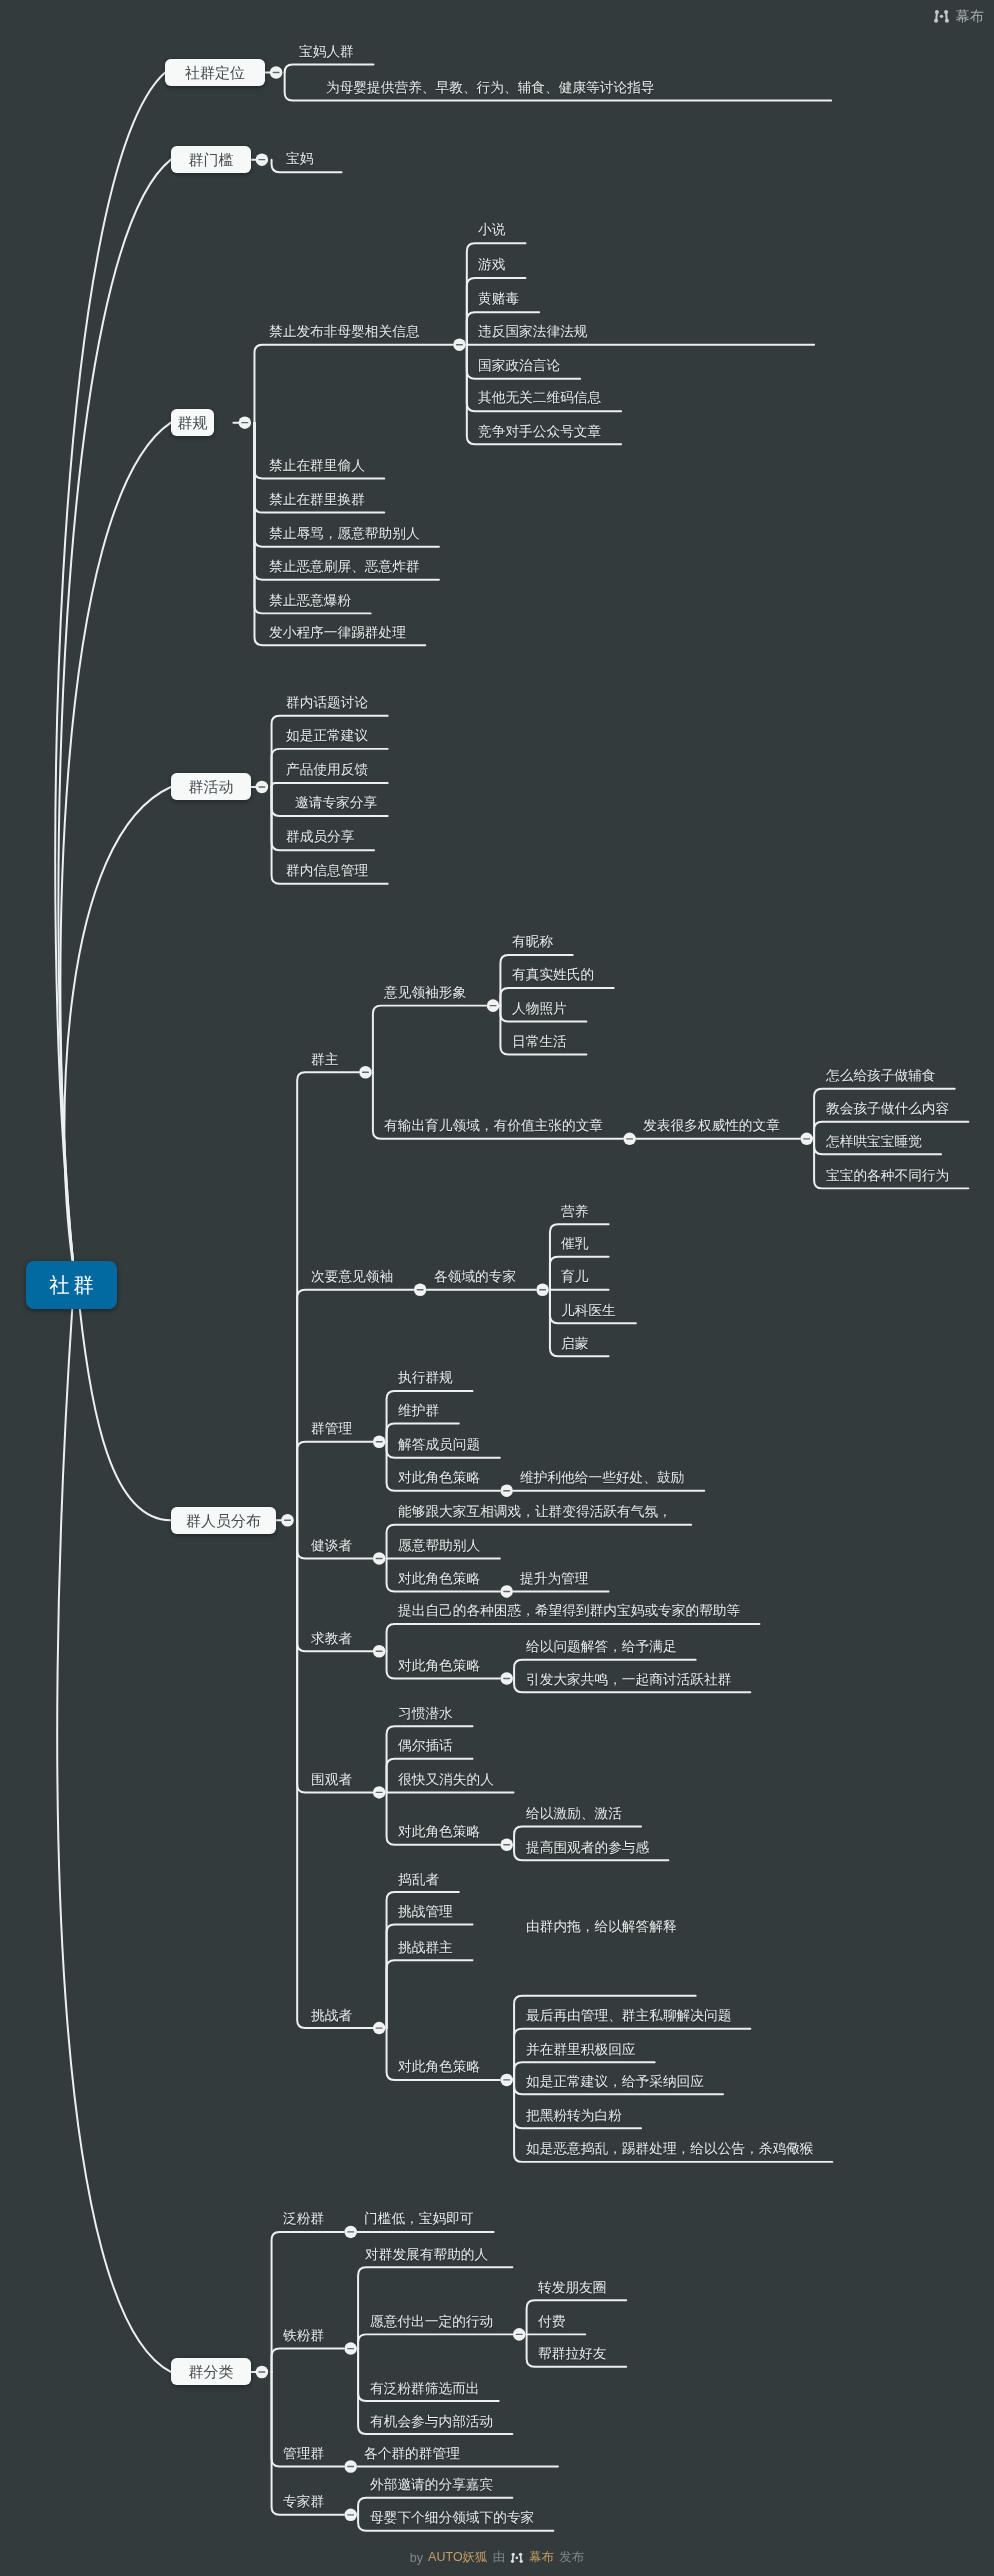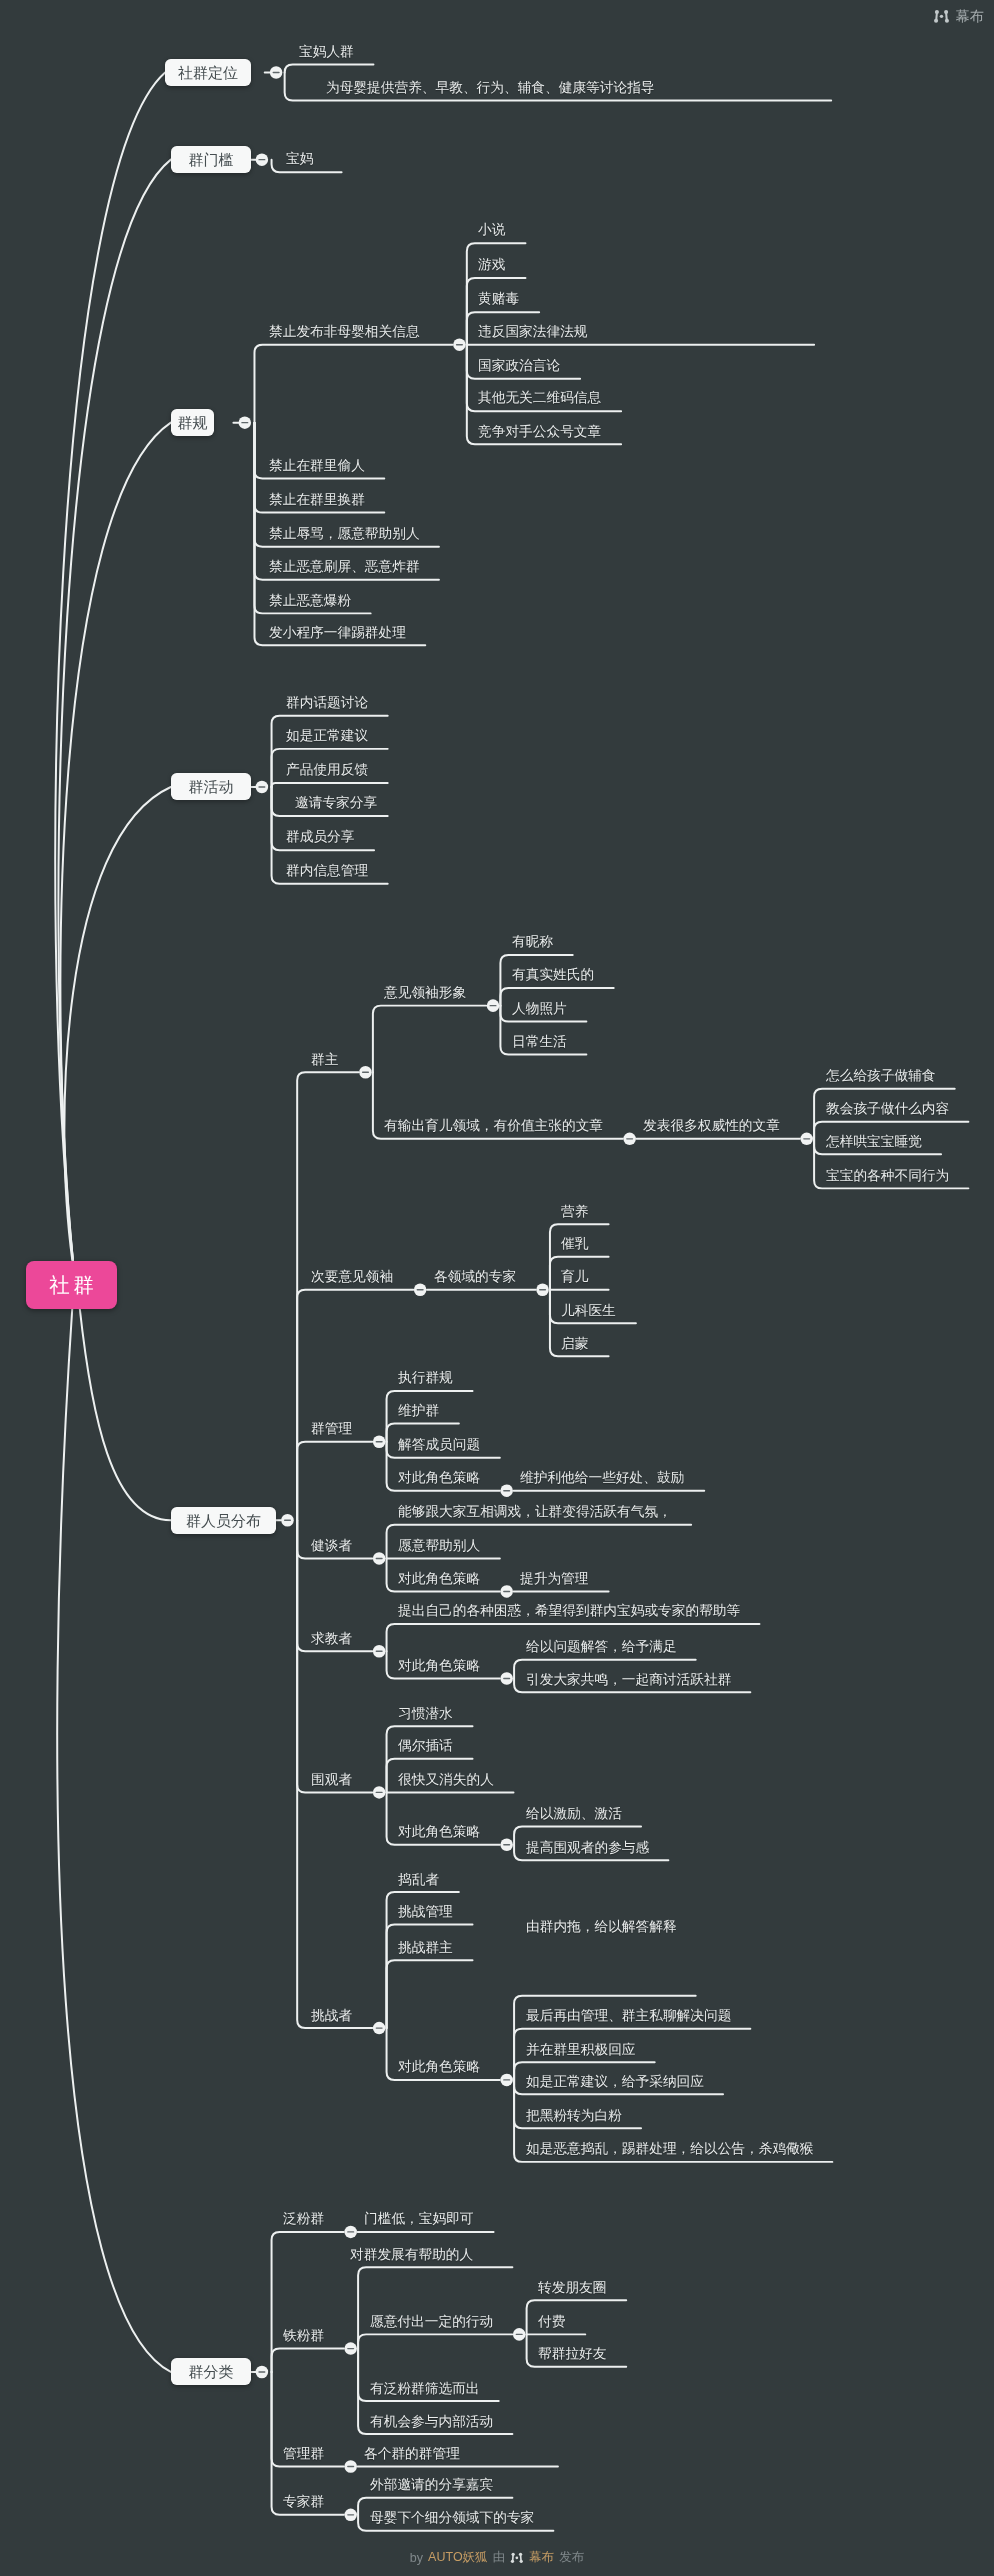--- a/index.html
+++ b/index.html
@@ -14,21 +14,21 @@
     font-size:13.7px;line-height:17px;height:17px;
     color:#e9ecec;text-shadow:0 0.6px 1.1px rgba(0,0,0,.35);
   }
   .branch-box{
     position:absolute;height:27px;line-height:27px;text-align:center;
     background:#f7f8f8;border-radius:5.7px;color:#454d50;
     font-size:15px;box-shadow:0 1.1px 4.6px rgba(0,0,0,.3);
   }
   .root-box{
     position:absolute;display:flex;align-items:center;justify-content:center;
-    background:#ec4899;border-radius:8px;color:#ffffff;
+    background:#0369a1;border-radius:8px;color:#ffffff;
     font-size:20.5px;letter-spacing:3.4px;text-indent:3.4px;
     box-shadow:0 1.7px 5.7px rgba(0,0,0,.35);
   }
   .corner-watermark{
     position:absolute;top:6.8px;right:10.2px;display:flex;align-items:center;gap:5.1px;
     color:#a4abad;font-size:14.2px;
   }
   .footer-bar{
     position:absolute;left:0;right:0;top:2549px;
     display:flex;align-items:center;justify-content:center;gap:5.1px;
@@ -275,35 +275,35 @@
     <div class="node" style="left: 398px; top: 2058px;">对此角色策略</div>
     <div class="node" style="left: 526px; top: 1918px;">由群内拖，给以解答解释</div>
     <div class="node" style="left: 526px; top: 2007px;">最后再由管理、群主私聊解决问题</div>
     <div class="node" style="left: 526px; top: 2041px;">并在群里积极回应</div>
     <div class="node" style="left: 526px; top: 2073px;">如是正常建议，给予采纳回应</div>
     <div class="node" style="left: 526px; top: 2107px;">把黑粉转为白粉</div>
     <div class="node" style="left: 526px; top: 2140px;">如是恶意捣乱，踢群处理，给以公告，杀鸡儆猴</div>
     <div class="node" style="left: 283px; top: 2210px;">泛粉群</div>
     <div class="node" style="left: 364px; top: 2210px;">门槛低，宝妈即可</div>
     <div class="node" style="left: 283px; top: 2327px;">铁粉群</div>
-    <div class="node" style="left: 350px; top: 2246px; font-family: Liberation Serif, serif;">对群发展有帮助的人</div>
+    <div class="node" style="left: 365px; top: 2246px; font-family: Liberation Serif, serif;">对群发展有帮助的人</div>
     <div class="node" style="left: 370px; top: 2313px;">愿意付出一定的行动</div>
     <div class="node" style="left: 538px; top: 2279px;">转发朋友圈</div>
     <div class="node" style="left: 538px; top: 2313px;">付费</div>
     <div class="node" style="left: 538px; top: 2345px;">帮群拉好友</div>
     <div class="node" style="left: 370px; top: 2380px;">有泛粉群筛选而出</div>
     <div class="node" style="left: 370px; top: 2413px;">有机会参与内部活动</div>
     <div class="node" style="left: 283px; top: 2445px;">管理群</div>
     <div class="node" style="left: 364px; top: 2445px;">各个群的群管理</div>
     <div class="node" style="left: 283px; top: 2493px;">专家群</div>
     <div class="node" style="left: 370px; top: 2476px;">外部邀请的分享嘉宾</div>
     <div class="node" style="left: 370px; top: 2509px;">母婴下个细分领域下的专家</div>
   </div>
 
-<div class="branch-box" style="left:165px;top:59px;width:86px">社群定位</div>
+<div class="branch-box" style="left:165px;top:59px;width:100px">社群定位</div>
 <div class="branch-box" style="left:171px;top:146px;width:80px">群门槛</div>
 <div class="branch-box" style="left:171px;top:409px;width:43px">群规</div>
 <div class="branch-box" style="left:171px;top:773px;width:80px">群活动</div>
 <div class="branch-box" style="left:171px;top:1507px;width:105px">群人员分布</div>
 <div class="branch-box" style="left:171px;top:2358px;width:80px">群分类</div>
 
 <div class="root-box" style="left:26px;top:1261px;width:91px;height:48px">社群</div>
 
 <div class="corner-watermark">
   <svg class="mubu-icon" width="17" height="15" viewBox="0 0 20 17">

